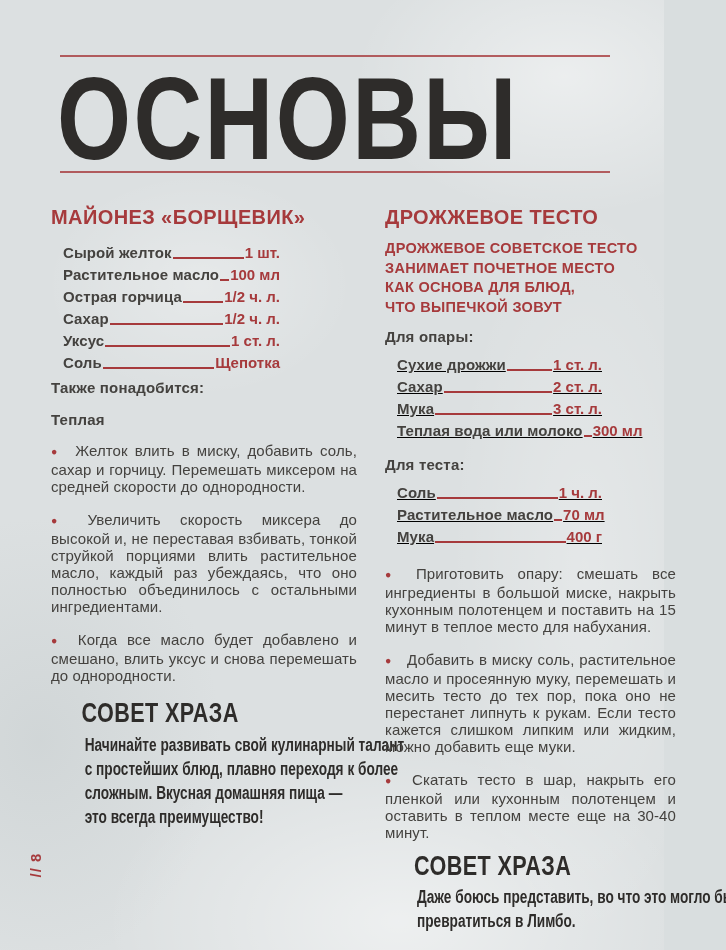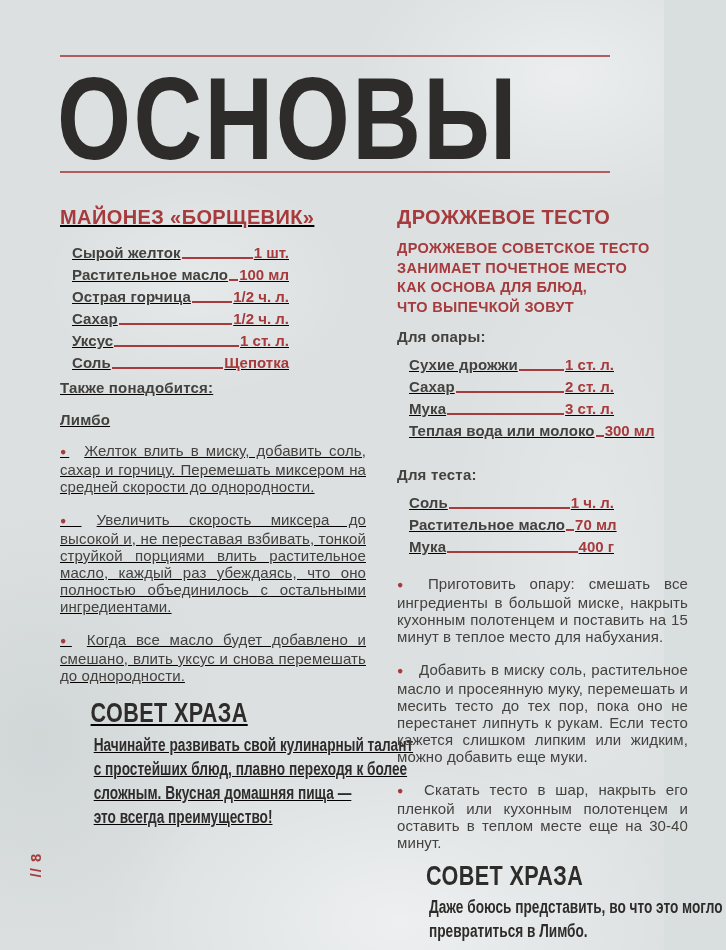--- a/index.html
+++ b/index.html
@@ -28,22 +28,22 @@
 
   .page-title {
     position: absolute; left: 57px; top: 61px; margin: 0;
     font-size: 116px; line-height: 1; font-weight: bold;
     color: var(--ink, #2e2c2a); letter-spacing: 3px;
     transform: scaleX(0.82); transform-origin: left top;
     white-space: nowrap;
   }
 
   .col { position: absolute; top: 172px; }
-  .col.left  { left: 60px;  width: 306px; text-decoration: underline; }
-  .col.right { left: 397px; width: 291px; }
+  .col.left  { left: 51px;  width: 306px; }
+  .col.right { left: 385px; width: 291px; }
 
   .recipe-title {
     margin: 33px 0 0; font-size: 20px; font-weight: bold;
     color: var(--accent, #a63a3c); letter-spacing: 0.4px; line-height: 24px;
   }
   .subtitle {
     margin-top: 10px; font-size: 14.5px; font-weight: bold;
     color: var(--accent, #a63a3c); letter-spacing: 0.3px;
   }
   .left  .subtitle .subtitle-line { line-height: 19.5px; }
@@ -62,21 +62,21 @@
   .leader { flex: 1 1 auto; min-width: 8px; border-bottom: 2px solid var(--accent, #a63a3c); margin: 0 1px 2px 1px; }
   .ing-amount { color: var(--accent, #a63a3c); font-weight: bold; white-space: nowrap; }
 
   .label {
     font-size: 15px; font-weight: bold; color: var(--body-ink, #44423f);
     line-height: 16px; letter-spacing: 0.2px;
   }
   .label-also   { margin-top: 9px;  }
   .label-mixer  { margin-top: 16px; }
   .label-sponge { margin-top: 12px; }
-  .label-dough  { margin-top: 28px; }
+  .label-dough  { margin-top: 18px; }
 
   .steps { margin-top: 14px; }
   .right .steps { margin-top: 20px; }
   .step {
     margin: 0; font-size: 15px; line-height: 17px;
     color: var(--body-ink, #44423f); text-align: justify; letter-spacing: 0.1px;
   }
   .step + .step { margin-top: 16px; }
   .step::before {
     content: "\25CF"; color: var(--accent, #a63a3c);
@@ -143,21 +143,21 @@
         <span class="ing-amount">1 ст. л.</span>
       </div>
       <div class="ing-row">
         <span class="ing-name">Соль</span>
         <span class="leader"></span>
         <span class="ing-amount">Щепотка</span>
       </div>
     </div>
 
     <div class="label label-also">Также понадобится:</div>
-    <div class="label label-mixer">Лимбо</div>
+    <div class="label label-mixer">Теплая</div>
 
     <div class="steps">
       <p class="step">Желток влить в миску, добавить соль, сахар и горчицу. Перемешать миксером на средней скорости до однородности.</p>
       <p class="step">Увеличить скорость миксера до высокой и, не переставая взбивать, тонкой струйкой порциями влить растительное масло, каждый раз убеждаясь, что оно полностью объединилось с остальными ингредиентами.</p>
       <p class="step">Когда все масло будет добавлено и смешано, влить уксус и снова перемешать до однородности.</p>
     </div>
 
     <div class="tip">
       <div class="tip-heading">СОВЕТ ХРАЗА</div>
       <div class="tip-lines">

